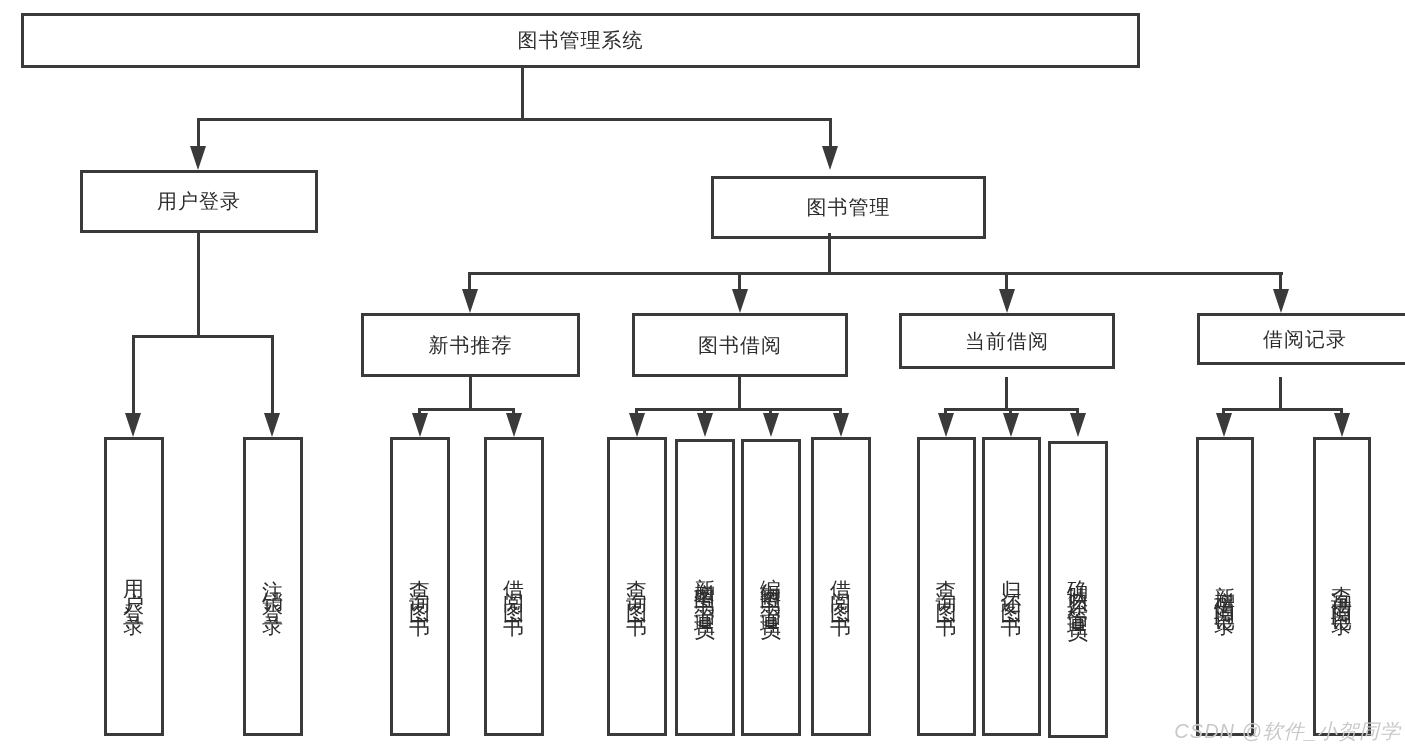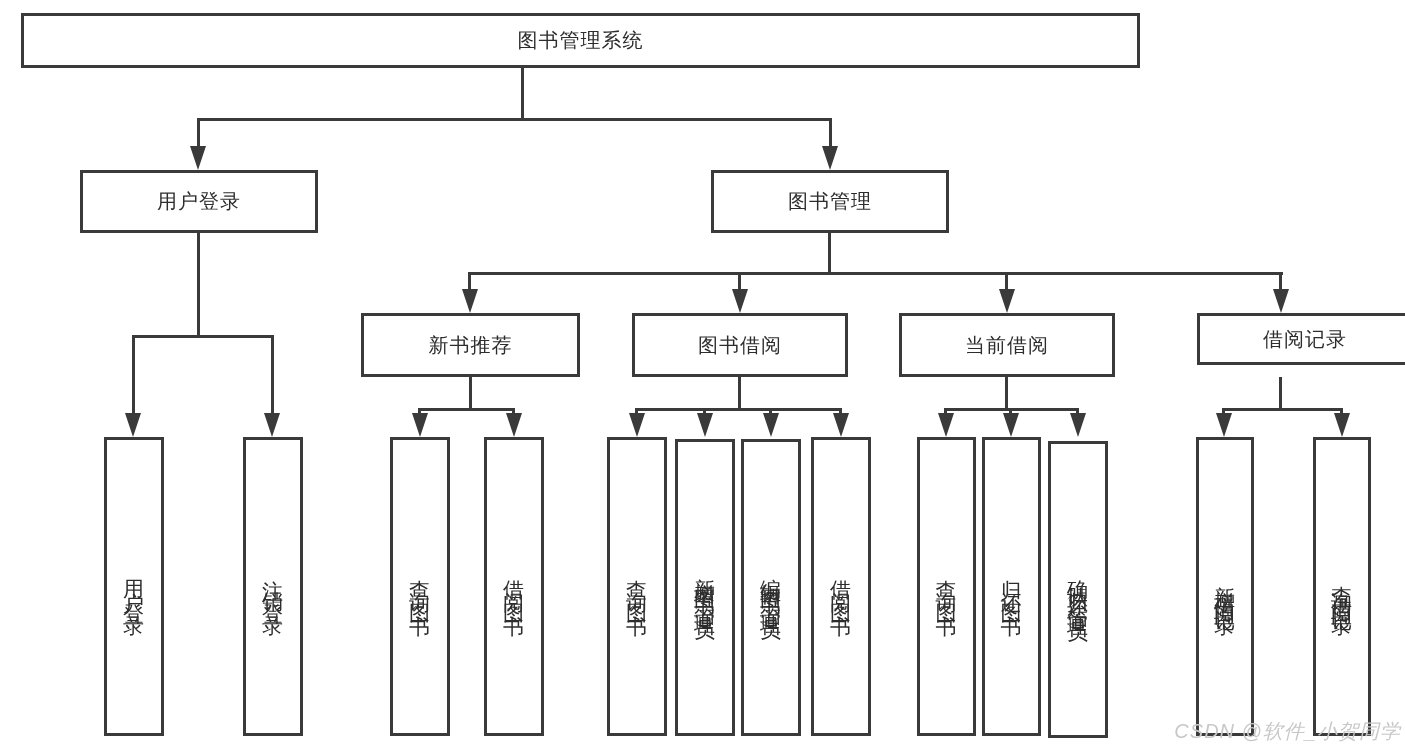--- a/index.html
+++ b/index.html
@@ -67,21 +67,21 @@
   <div class="vl" style="left:521px;top:68px;height:53px"></div>
   <div class="hl" style="left:197px;top:118px;width:635px"></div>
   <div class="vl" style="left:197px;top:118px;height:30px"></div>
   <div class="vl" style="left:829px;top:118px;height:30px"></div>
   <div class="ar" style="left:190px;top:146px"></div>
   <div class="ar" style="left:822px;top:146px"></div>
 
   <div class="box" style="left:80px;top:170px;width:238px;height:63px">
     <span class="hlabel">用户登录</span>
   </div>
-  <div class="box" style="left:711px;top:170px;width:238px;height:63px">
+  <div class="box" style="left:711px;top:176px;width:275px;height:63px">
     <span class="hlabel">图书管理</span>
   </div>
 
   <div class="vl" style="left:197px;top:233px;height:104px"></div>
   <div class="hl" style="left:132px;top:335px;width:142px"></div>
   <div class="vl" style="left:132px;top:335px;height:80px"></div>
   <div class="vl" style="left:271px;top:335px;height:80px"></div>
   <div class="ar" style="left:125px;top:413px"></div>
   <div class="ar" style="left:264px;top:413px"></div>
 
@@ -95,21 +95,21 @@
   <div class="ar" style="left:732px;top:289px"></div>
   <div class="ar" style="left:999px;top:289px"></div>
   <div class="ar" style="left:1273px;top:289px"></div>
 
   <div class="box" style="left:361px;top:313px;width:219px;height:64px">
     <span class="hlabel">新书推荐</span>
   </div>
   <div class="box" style="left:632px;top:313px;width:216px;height:64px">
     <span class="hlabel">图书借阅</span>
   </div>
-  <div class="box" style="left:899px;top:313px;width:216px;height:64px">
+  <div class="box" style="left:899px;top:313px;width:216px;height:56px">
     <span class="hlabel">当前借阅</span>
   </div>
   <div class="box" style="left:1197px;top:313px;width:216px;height:52px">
     <span class="hlabel">借阅记录</span>
   </div>
 
   <div class="vl" style="left:469px;top:377px;height:33px"></div>
   <div class="hl" style="left:418px;top:408px;width:97px"></div>
   <div class="vl" style="left:418px;top:408px;height:10px"></div>
   <div class="vl" style="left:512px;top:408px;height:10px"></div>

